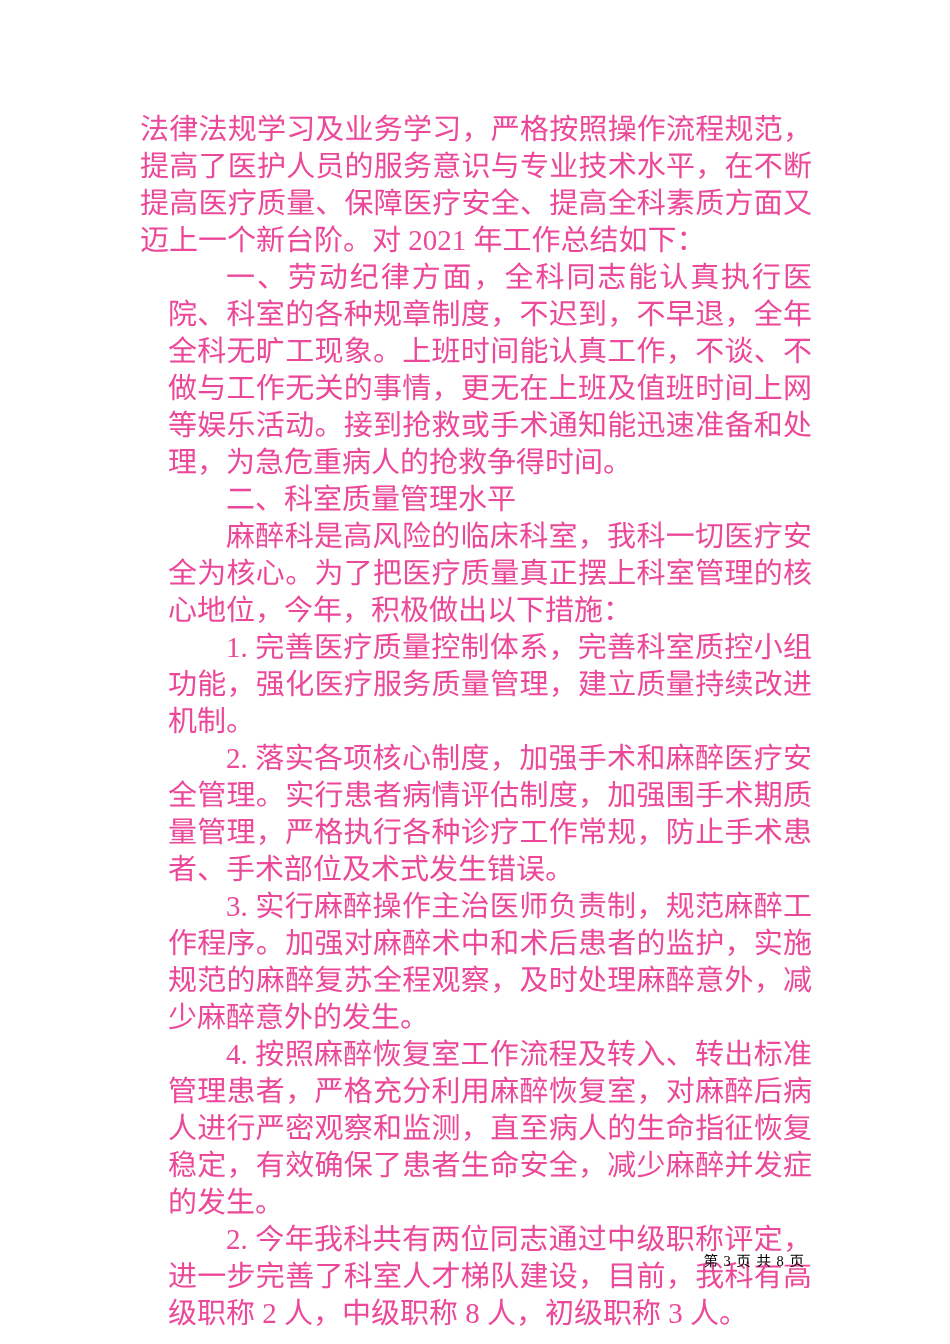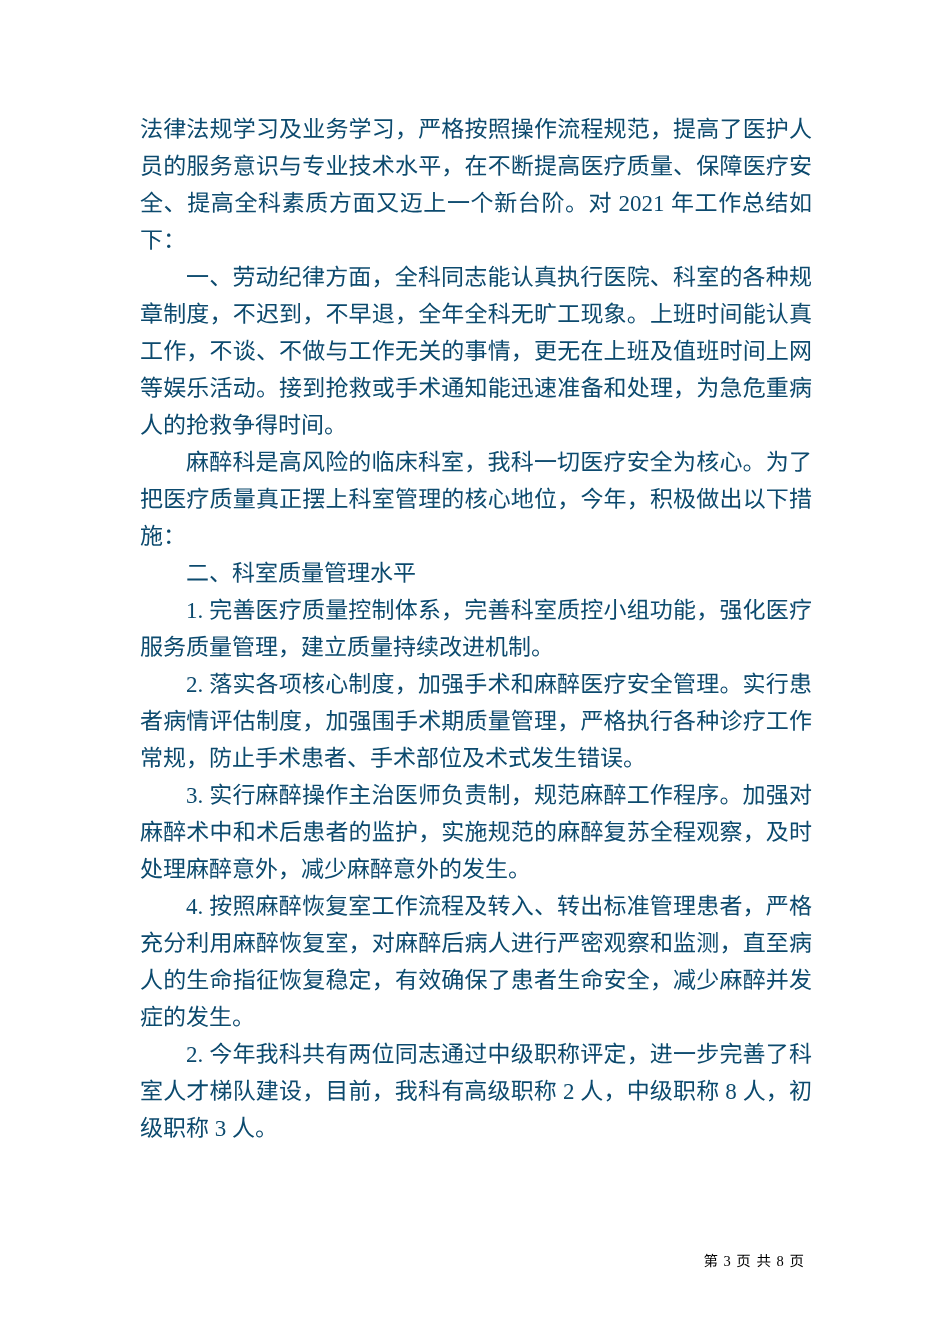--- a/index.html
+++ b/index.html
@@ -17,53 +17,54 @@
   .page {
     position: absolute;
     inset: 0;
     background: #ffffff;
   }
   .doc-body {
     position: absolute;
     left: 140px;
     top: 111px;
     width: 672px;
-    color: #0c4a6e;
-    font-size: 23px;
+    color: #ec4899;
+    font-size: 29px;
     line-height: 37px;
     text-align: justify;
     line-break: strict;
   }
   .doc-body p {
     margin: 0;
     padding: 0;
   }
   .doc-body p.indent {
     text-indent: 2em;
+    margin-left: 28px;
   }
   .page-footer {
     position: absolute;
     right: 145px;
     bottom: 74px;
     font-size: 14.5px;
     color: #000000;
     letter-spacing: 1px;
     text-align: center;
   }
 </style>
 </head>
 <body>
 
 <div class="page">
 
   <div class="doc-body">
     <p>法律法规学习及业务学习，严格按照操作流程规范，提高了医护人员的服务意识与专业技术水平，在不断提高医疗质量、保障医疗安全、提高全科素质方面又迈上一个新台阶。对 2021 年工作总结如下：</p>
     <p class="indent">一、劳动纪律方面，全科同志能认真执行医院、科室的各种规章制度，不迟到，不早退，全年全科无旷工现象。上班时间能认真工作，不谈、不做与工作无关的事情，更无在上班及值班时间上网等娱乐活动。接到抢救或手术通知能迅速准备和处理，为急危重病人的抢救争得时间。</p>
+    <p class="indent">二、科室质量管理水平</p>
     <p class="indent">麻醉科是高风险的临床科室，我科一切医疗安全为核心。为了把医疗质量真正摆上科室管理的核心地位，今年，积极做出以下措施：</p>
-    <p class="indent">二、科室质量管理水平</p>
     <p class="indent">1. 完善医疗质量控制体系，完善科室质控小组功能，强化医疗服务质量管理，建立质量持续改进机制。</p>
     <p class="indent">2. 落实各项核心制度，加强手术和麻醉医疗安全管理。实行患者病情评估制度，加强围手术期质量管理，严格执行各种诊疗工作常规，防止手术患者、手术部位及术式发生错误。</p>
     <p class="indent">3. 实行麻醉操作主治医师负责制，规范麻醉工作程序。加强对麻醉术中和术后患者的监护，实施规范的麻醉复苏全程观察，及时处理麻醉意外，减少麻醉意外的发生。</p>
     <p class="indent">4. 按照麻醉恢复室工作流程及转入、转出标准管理患者，严格充分利用麻醉恢复室，对麻醉后病人进行严密观察和监测，直至病人的生命指征恢复稳定，有效确保了患者生命安全，减少麻醉并发症的发生。</p>
     <p class="indent">2. 今年我科共有两位同志通过中级职称评定，进一步完善了科室人才梯队建设，目前，我科有高级职称 2 人，中级职称 8 人，初级职称 3 人。</p>
   </div>
 
   <div class="page-footer">
     <span>第 3 页 共 8 页</span>
   </div>

